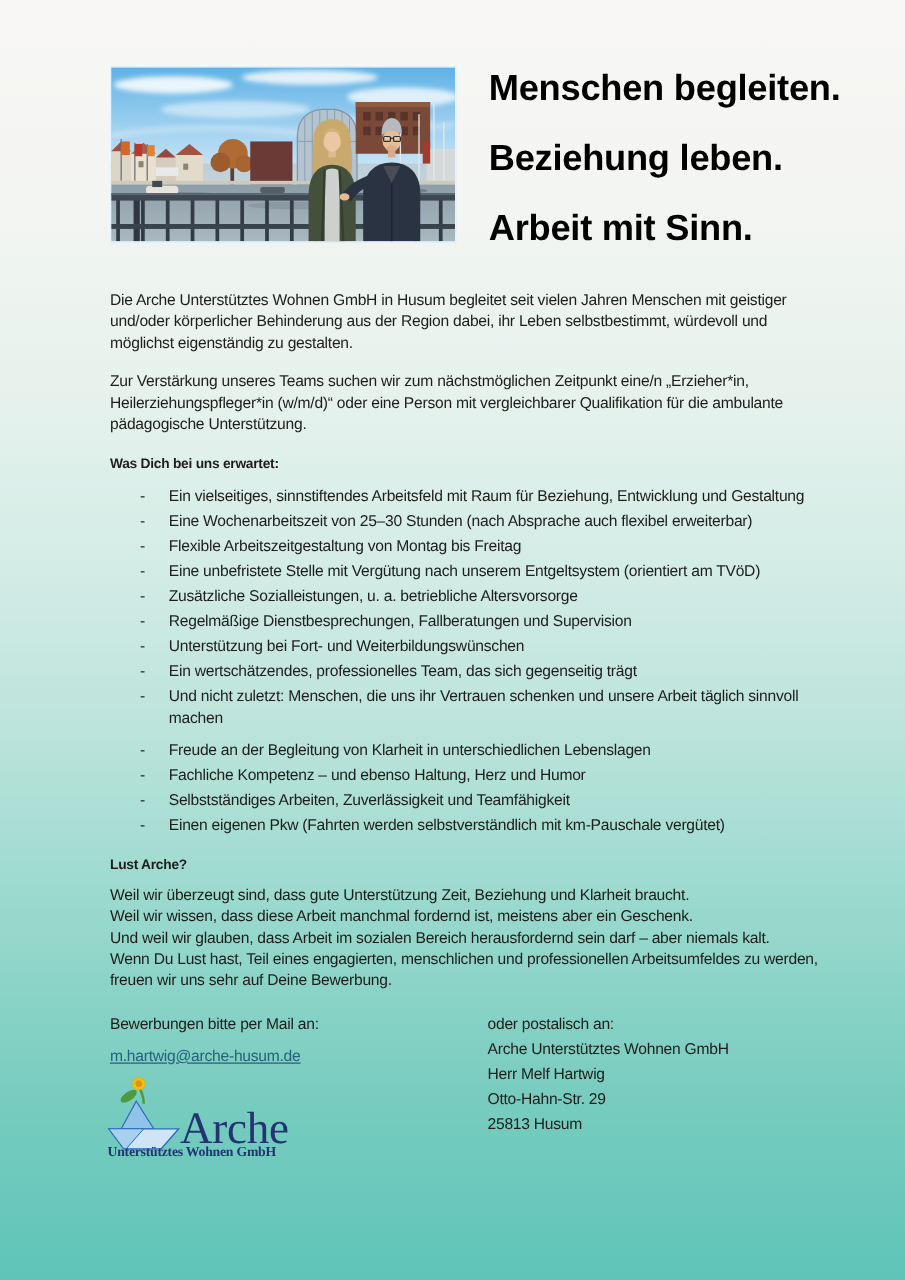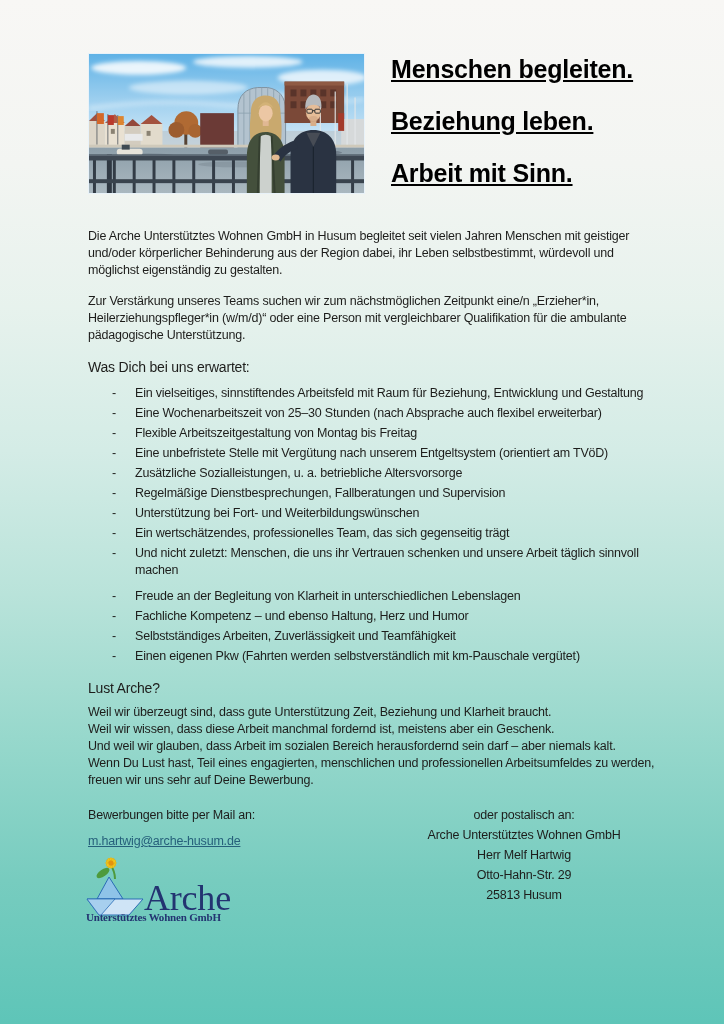--- a/index.html
+++ b/index.html
@@ -23,39 +23,39 @@
   .hero { display:flex; align-items:flex-start; padding: 53px 0 0 88px; }
   .photo-frame {
     width: 277px; height: 141px; flex: none;
     border: 1px solid rgba(255,255,255,0.65);
     box-sizing: border-box;
     background: #bcd9ee;
   }
   .photo-frame svg { display:block; width:100%; height:100%; }
   .headline { margin-left: 26px; padding-top: 4px; }
   .headline-line {
-    font-size: 25px; font-weight: 700; color:#000;
-    letter-spacing: -0.2px; line-height: 1; margin-bottom: 27px; text-decoration: underline;
+    font-size: 29px; font-weight: 700; color:#000;
+    letter-spacing: -0.2px; line-height: 1; margin-bottom: 27px;
   }
   .headline-line:last-child { margin-bottom: 0; }
 
   .content { padding: 0 66px 0 88px; font-size: 12.5px; line-height: 17px; letter-spacing: -0.2px; }
   .content p { margin: 0; }
   .para1 { margin-top: 34px !important; }
   .para2 { margin-top: 14px !important; }
-  .sec-heading { font-size: 14px; font-weight: 400; margin: 15px 0 0 0; line-height: 17px; }
+  .sec-heading { font-size: 11px; font-weight: 700; margin: 15px 0 0 0; line-height: 17px; }
   ul.dashlist { list-style: none; margin: 9px 0 0 24px; padding: 0; }
   ul.dashlist li { display: flex; margin-bottom: 3px; }
   ul.dashlist .dash { width: 23px; flex: none; }
   .why-line { margin-top: 0 !important; }
   .why-block { margin-top: 7px; }
 
   .contact-row { display: flex; margin-top: 18px; }
   .contact-col.left { width: 302px; flex: none; }
-  .contact-col.right { flex: 1; text-align: center; }
+  .contact-col.right { flex: 1; }
   .email-link {
     display: inline-block; margin-top: 9px;
     color: #26607b; text-decoration: underline; cursor: pointer;
   }
   .address { margin-top: 1px; line-height: 20px; }
   .logo-wrap { margin-top: 7px; margin-left: -3px; }
   .logo-wrap svg { display: block; }
 </style>
 </head>
 <body>

